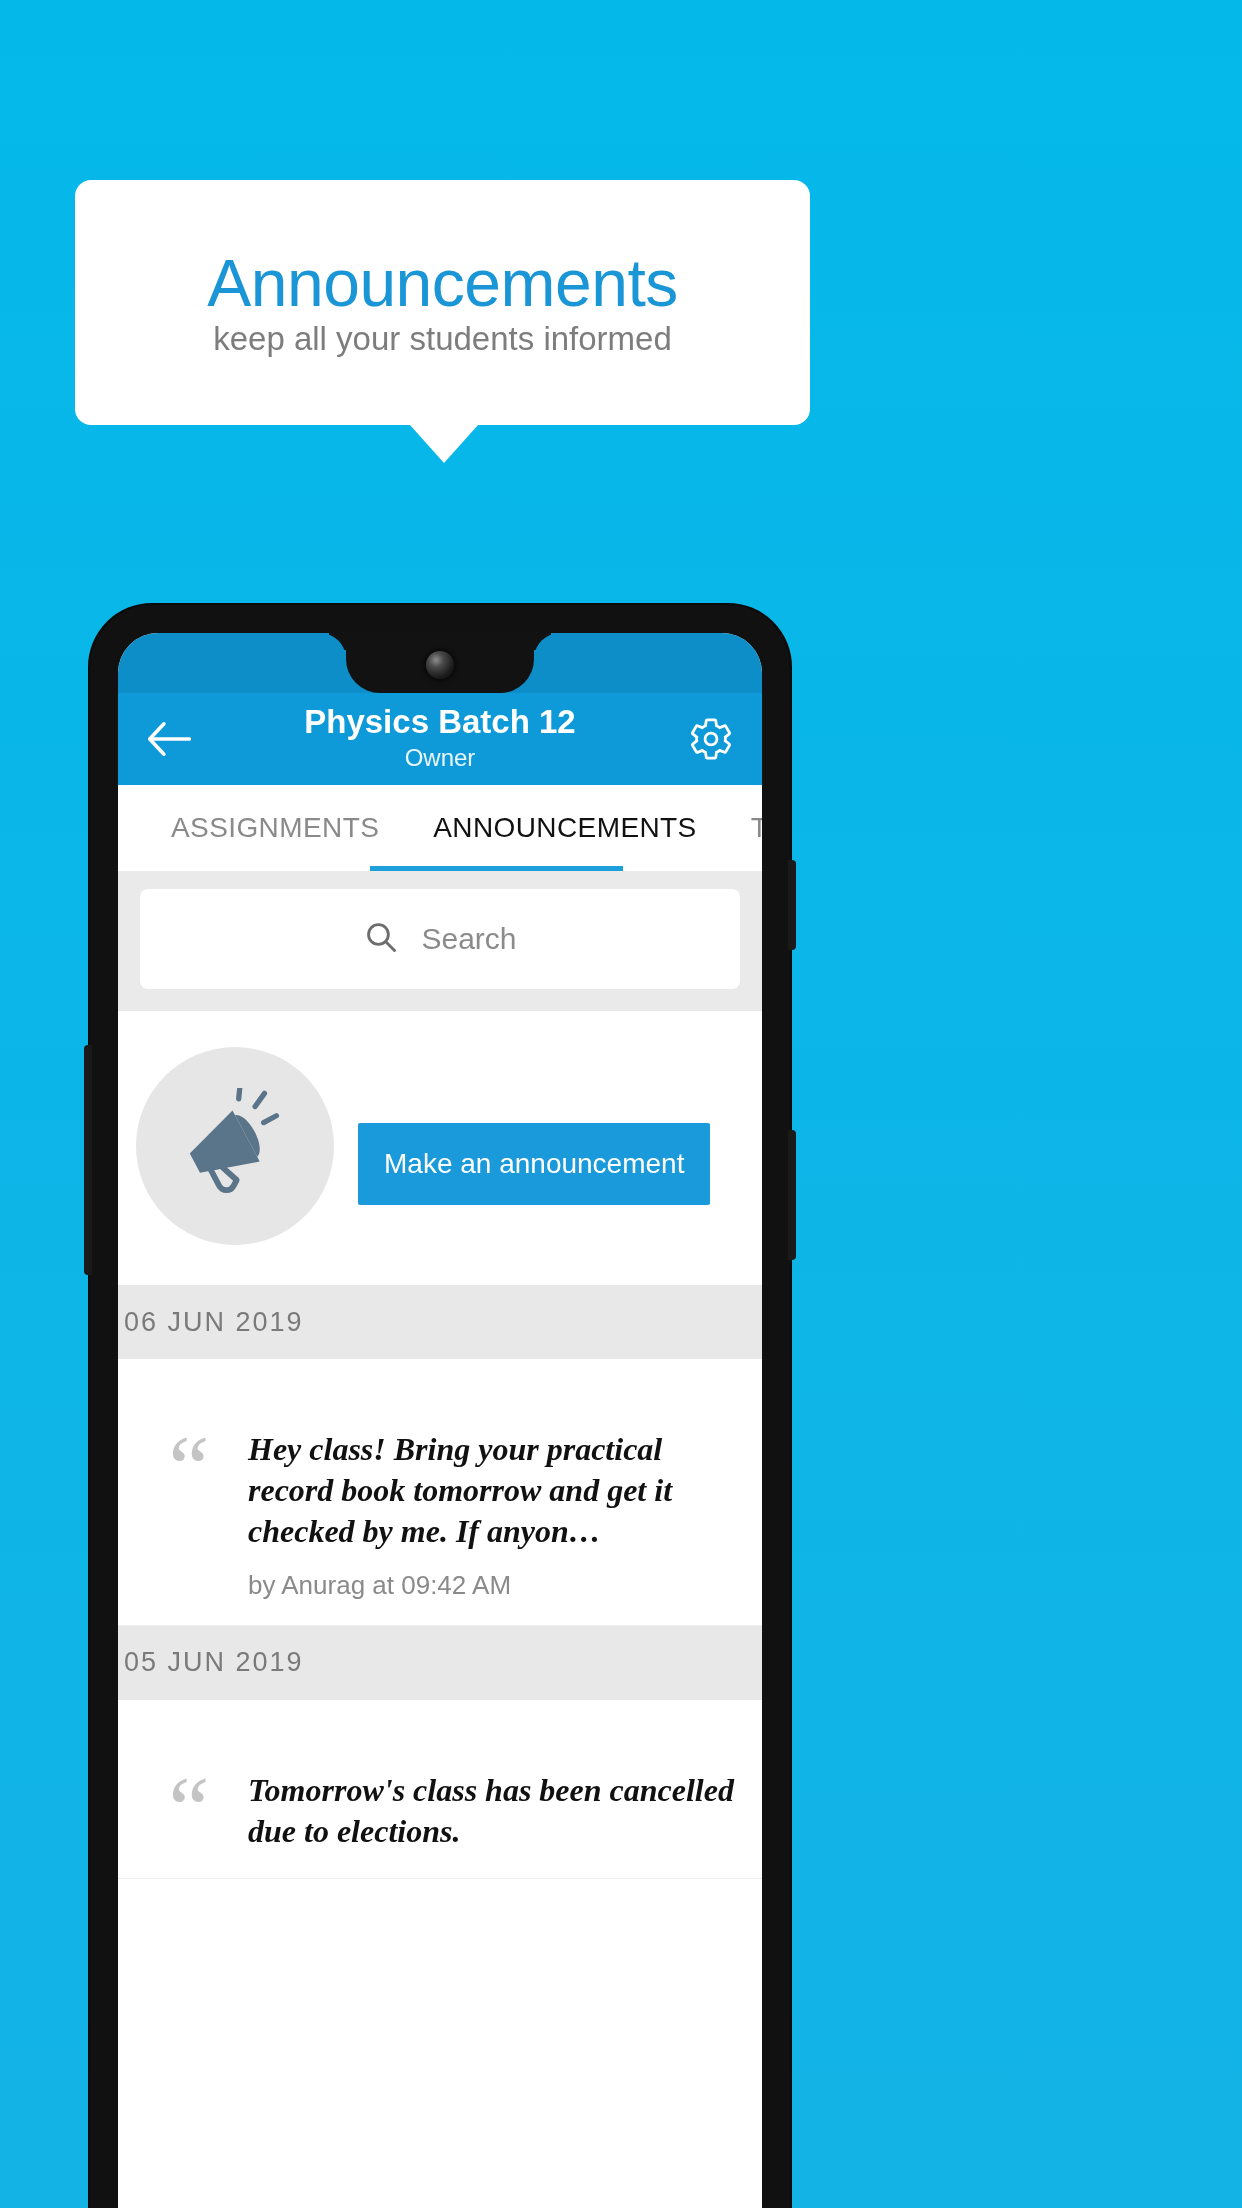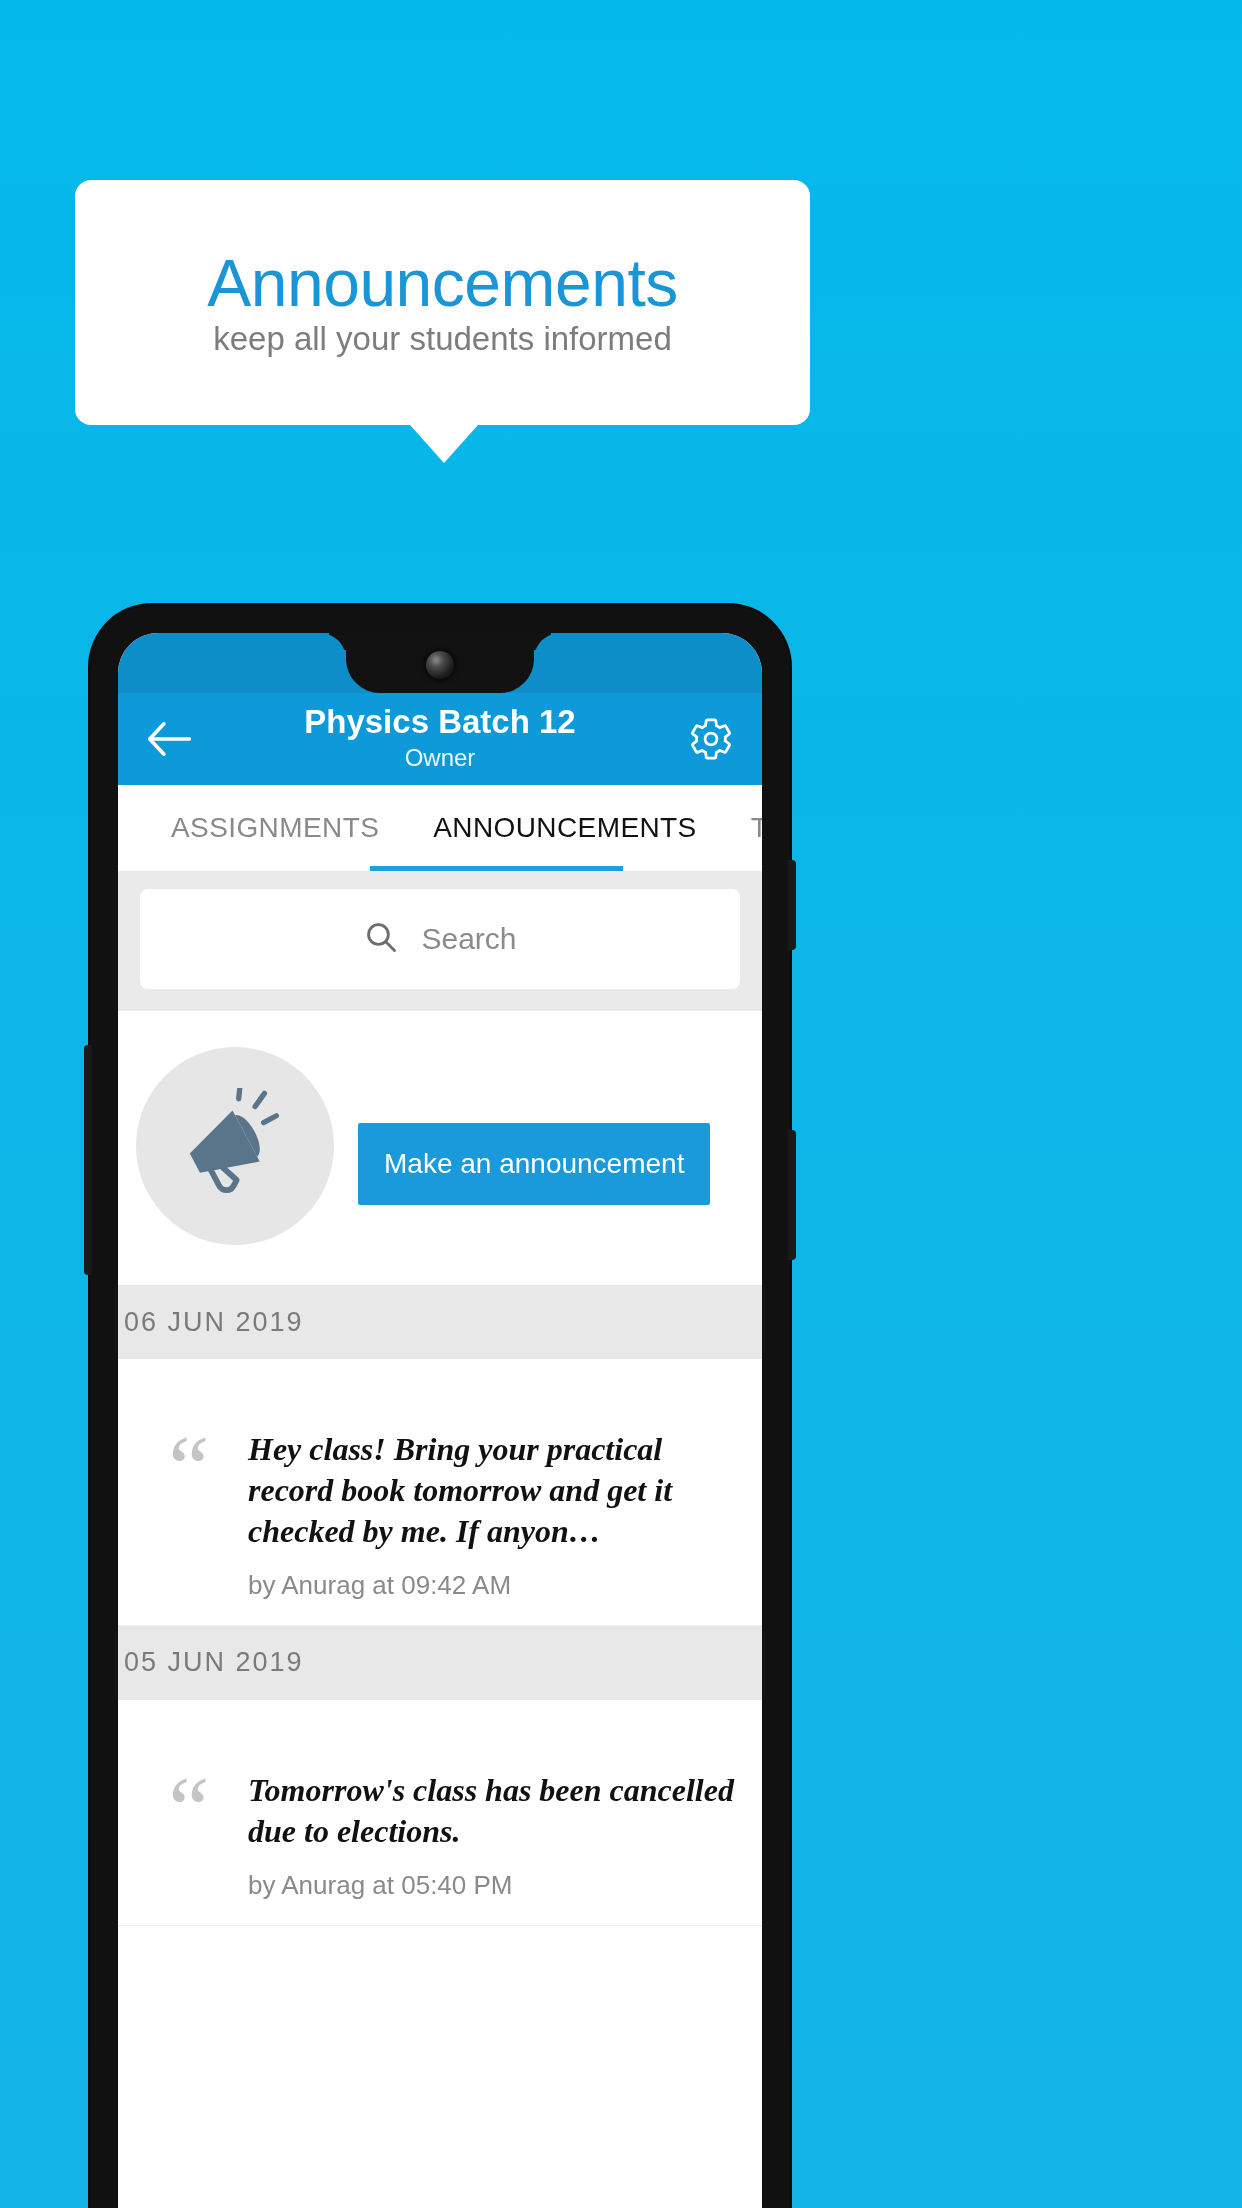--- a/index.html
+++ b/index.html
@@ -404,18 +404,17 @@
         <div class="ann-text">Hey class! Bring your practical record book tomorrow and get it checked by me. If anyon…</div>
         <div class="ann-meta">by Anurag at 09:42 AM</div>
       </div>
     </div>
 
     <div class="date-hdr">05  JUN  2019</div>
     <div class="ann-row">
       <div class="quote-mark">“</div>
       <div class="ann-body">
         <div class="ann-text">Tomorrow's class has been cancelled due to elections.</div>
-        <div class="ann-meta">by Anurag at 05:40 PM</div>
       </div>
     </div>
 
   </div>
 </div>
 
 </body></html>

